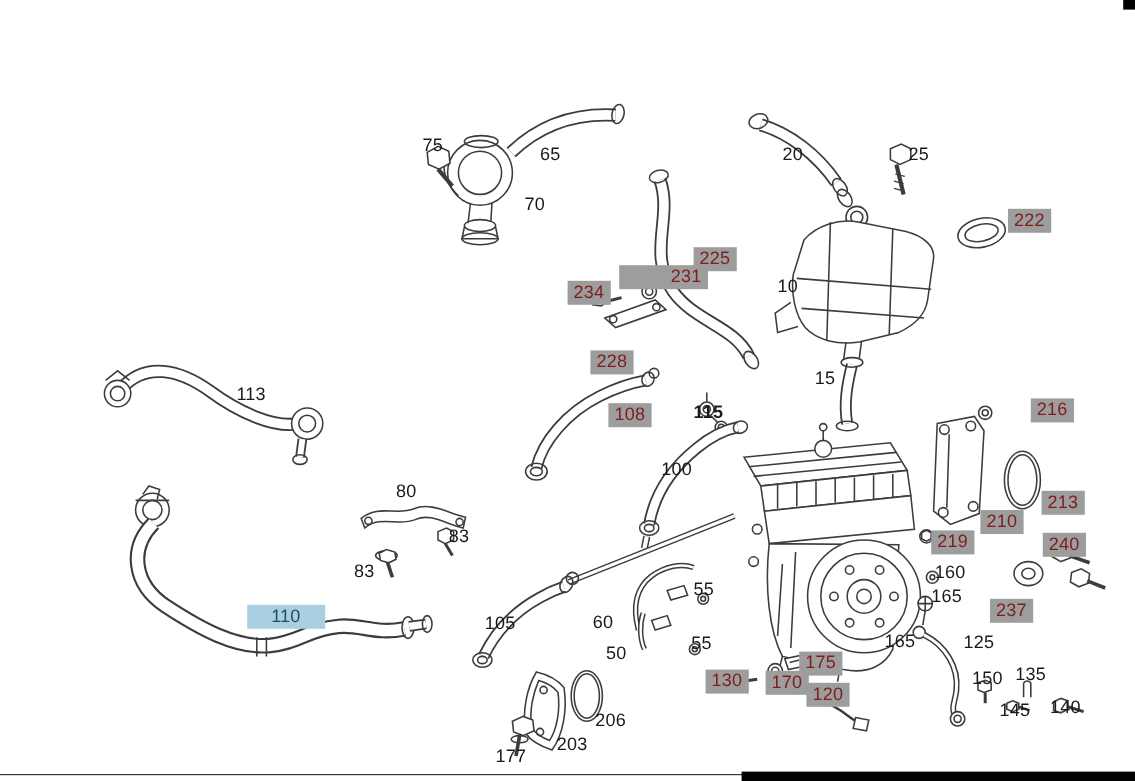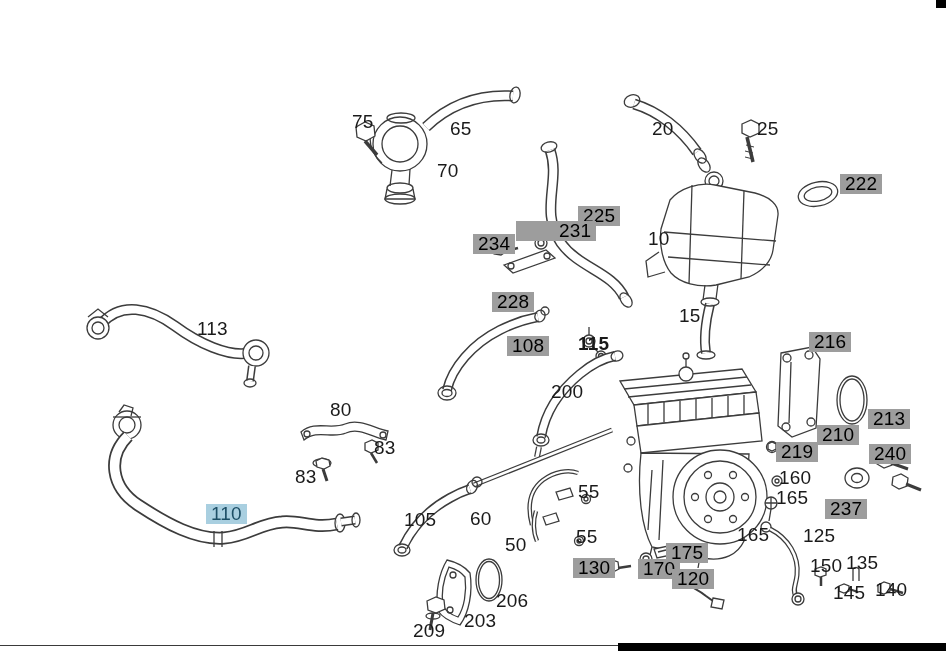--- a/index.html
+++ b/index.html
@@ -1,24 +1,24 @@
 <!DOCTYPE html>
 <html style="--bg: #ffffff; --hl-gray: #9d9d9d; --hl-blue: #a9cfe0; --blue-text: #1d4f66; --label-text: #1a1a1a;"><head>
 <meta charset="utf-8">
 <style>
   * { margin:0; padding:0; box-sizing:border-box; }
   html,body { background:#ffffff; font-family:"Liberation Sans", sans-serif; }
   .stage { position:relative; width:946px; height:651px; background:var(--bg,#ffffff); overflow:hidden; }
   svg.art { position:absolute; left:0; top:0; }
   .part-label {
-    position:absolute; font-size:19px; line-height:20px; color:var(--label-text,#1a1a1a);
+    position:absolute; font-size:15px; line-height:20px; color:var(--label-text,#1a1a1a);
     white-space:nowrap; letter-spacing:.2px; cursor:default;
   }
-  .part-label.gray { background:var(--hl-gray,#9d9d9d); color:#000000; padding:0 5px; cursor:pointer; }
-  .part-label.blue { background:var(--hl-blue,#a9cfe0); color:var(--blue-text,#1d4f66); padding:0 5px; cursor:pointer; }
+  .part-label.gray { background:var(--hl-gray,#9d9d9d); color:#7f1d1d; padding:0 5px; cursor:pointer; }
+  .part-label.blue { background:var(--hl-blue,#a9cfe0); color:var(--blue-text,#1d4f66); padding:0 20px; cursor:pointer; }
   .corner-mark { position:absolute; right:0; top:0; width:10px; height:8px; background:#000; }
   .bottom-line { position:absolute; left:0; top:645px; width:946px; height:1px; background:#3a3a3a; }
   .bottom-bar  { position:absolute; left:618px; top:643px; width:328px; height:8px; background:#000; }
 </style>
 </head>
 <body>
 
 <div class="stage">
 
   <svg class="art" width="946" height="651" viewBox="0 0 946 651">
@@ -338,49 +338,49 @@
       <div class="part-label gray" style="left: 840px; top: 174px;">222</div>
       <div class="part-label gray" style="left: 578px; top: 206px;">225</div>
       <div class="part-label plain" style="left: 648px; top: 203px; margin-top: 26px;">10</div>
       <div class="part-label gray" style="left: 516px; top: 221px; padding-left: 43px;">231</div>
       <div class="part-label gray" style="left: 473px; top: 234px;">234</div>
       <div class="part-label gray" style="left: 492px; top: 292px;">228</div>
       <div class="part-label plain" style="left: 197px; top: 319px;">113</div>
       <div class="part-label plain" style="left: 578px; top: 334px; font-weight: bold;">115</div>
       <div class="part-label gray" style="left: 467px; top: 336px; margin-left: 40px;">108</div>
       <div class="part-label plain" style="left: 679px; top: 306px;">15</div>
-      <div class="part-label gray" style="left: 809px; top: 332px;">216</div>
-      <div class="part-label plain" style="left: 551px; top: 382px;">200</div>
+      <div class="part-label gray" style="left: 859px; top: 332px;">216</div>
+      <div class="part-label plain" style="left: 551px; top: 382px;">100</div>
       <div class="part-label plain" style="left: 330px; top: 400px;">80</div>
       <div class="part-label gray" style="left: 868px; top: 409px;">213</div>
       <div class="part-label gray" style="left: 817px; top: 425px;">210</div>
       <div class="part-label plain" style="left: 374px; top: 438px;">83</div>
       <div class="part-label gray" style="left: 776px; top: 442px;">219</div>
       <div class="part-label gray" style="left: 825px; top: 451px; margin-top: 48px;">237</div>
       <div class="part-label gray" style="left: 869px; top: 444px;">240</div>
       <div class="part-label plain" style="left: 295px; top: 467px;">83</div>
       <div class="part-label plain" style="left: 779px; top: 468px;">160</div>
       <div class="part-label plain" style="left: 776px; top: 488px;">165</div>
       <div class="part-label blue" style="left: 206px; top: 504px;">110</div>
       <div class="part-label plain" style="left: 505px; top: 487px; margin-top: 48px;">50</div>
       <div class="part-label plain" style="left: 578px; top: 482px;">55</div>
-      <div class="part-label plain" style="left: 470px; top: 509px;">60</div>
+      <div class="part-label plain" style="left: 494px; top: 509px;">60</div>
       <div class="part-label plain" style="left: 576px; top: 527px;">55</div>
       <div class="part-label plain" style="left: 404px; top: 510px;">105</div>
       <div class="part-label plain" style="left: 737px; top: 525px;">165</div>
       <div class="part-label plain" style="left: 803px; top: 526px;">125</div>
       <div class="part-label gray" style="left: 666px; top: 543px;">175</div>
-      <div class="part-label gray" style="left: 573px; top: 558px;">130</div>
+      <div class="part-label gray" style="left: 588px; top: 558px;">130</div>
       <div class="part-label gray" style="left: 638px; top: 559px;">170</div>
       <div class="part-label gray" style="left: 672px; top: 569px;">120</div>
       <div class="part-label plain" style="left: 810px; top: 556px;">150</div>
       <div class="part-label plain" style="left: 846px; top: 553px;">135</div>
       <div class="part-label plain" style="left: 833px; top: 583px;">145</div>
       <div class="part-label plain" style="left: 875px; top: 580px;">140</div>
       <div class="part-label plain" style="left: 496px; top: 591px;">206</div>
       <div class="part-label plain" style="left: 464px; top: 611px;">203</div>
-      <div class="part-label plain" style="left: 413px; top: 621px;">209</div>
+      <div class="part-label plain" style="left: 413px; top: 621px;">177</div>
     </div>
 
   <div class="corner-mark"></div>
   <div class="bottom-line"></div>
   <div class="bottom-bar"></div>
 </div>
 
 </body></html>

